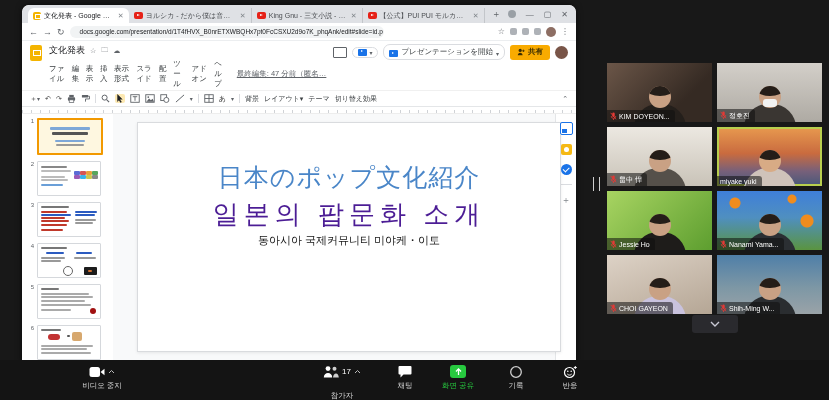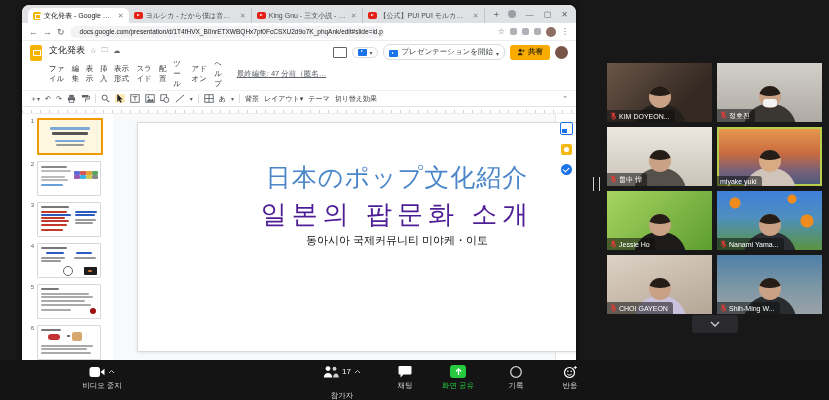--- a/index.html
+++ b/index.html
@@ -61,21 +61,21 @@
   .s-main{position:relative;height:252px;display:flex;background:#fff;}
   .filmstrip{width:86px;flex:none;padding:4px 0 0 5px;overflow:hidden;}
   .thumb-row{display:flex;gap:3px;margin-bottom:6px;}
   .thumb-num{font-size:6px;color:#5f6368;width:7px;text-align:right;flex:none;}
   .thumb{width:62px;height:33px;background:#fff;border:1px solid #d5d8dc;border-radius:1px;position:relative;overflow:hidden;flex:none;}
   .thumb.selected{border:2px solid #f29900;background:#fef7e0;}
   .ml{position:absolute;border-radius:1px;}
   .canvas-wrap{flex:1;position:relative;background:#f8f9fa;}
   .slide-canvas{position:absolute;left:24px;top:8px;width:422px;height:228px;background:#fff;
                 border:1px solid #d9dbde;box-shadow:0 1px 3px rgba(0,0,0,.08);
-                display:flex;flex-direction:column;align-items:center;text-align:center;padding-left:48px;}
+                display:flex;flex-direction:column;align-items:center;text-align:center;}
   .sl-title-ja{margin-top:38px;font-size:25px;color:#4a86c8;letter-spacing:1px;white-space:nowrap;}
   .sl-title-ko{font-size:26px;color:#4c1d95;margin-top:3px;letter-spacing:5px;white-space:nowrap;}
   .sl-sub-ja{margin-top:30px;font-size:11px;color:#4a86c8;white-space:nowrap;}
   .sl-sub-ko{font-size:11px;color:#141414;margin-top:1px;white-space:nowrap;}
   .sidepanel{width:20px;flex:none;border-left:1px solid #e4e6e8;background:#fff;display:flex;
              flex-direction:column;align-items:center;padding-top:8px;gap:9px;}
   .sp-cal{width:11px;height:11px;border:1.2px solid #1a73e8;border-radius:2px;background:#fff;position:relative;}
   .sp-cal::after{content:"";position:absolute;left:1.5px;bottom:1.5px;width:5px;height:4px;background:#1a73e8;}
   .sp-keep{width:11px;height:11px;background:#f5b915;border-radius:2px;position:relative;}
   .sp-keep::after{content:"";position:absolute;left:3px;top:2.5px;width:5px;height:5px;background:#fff;border-radius:50% 50% 2px 2px;}

